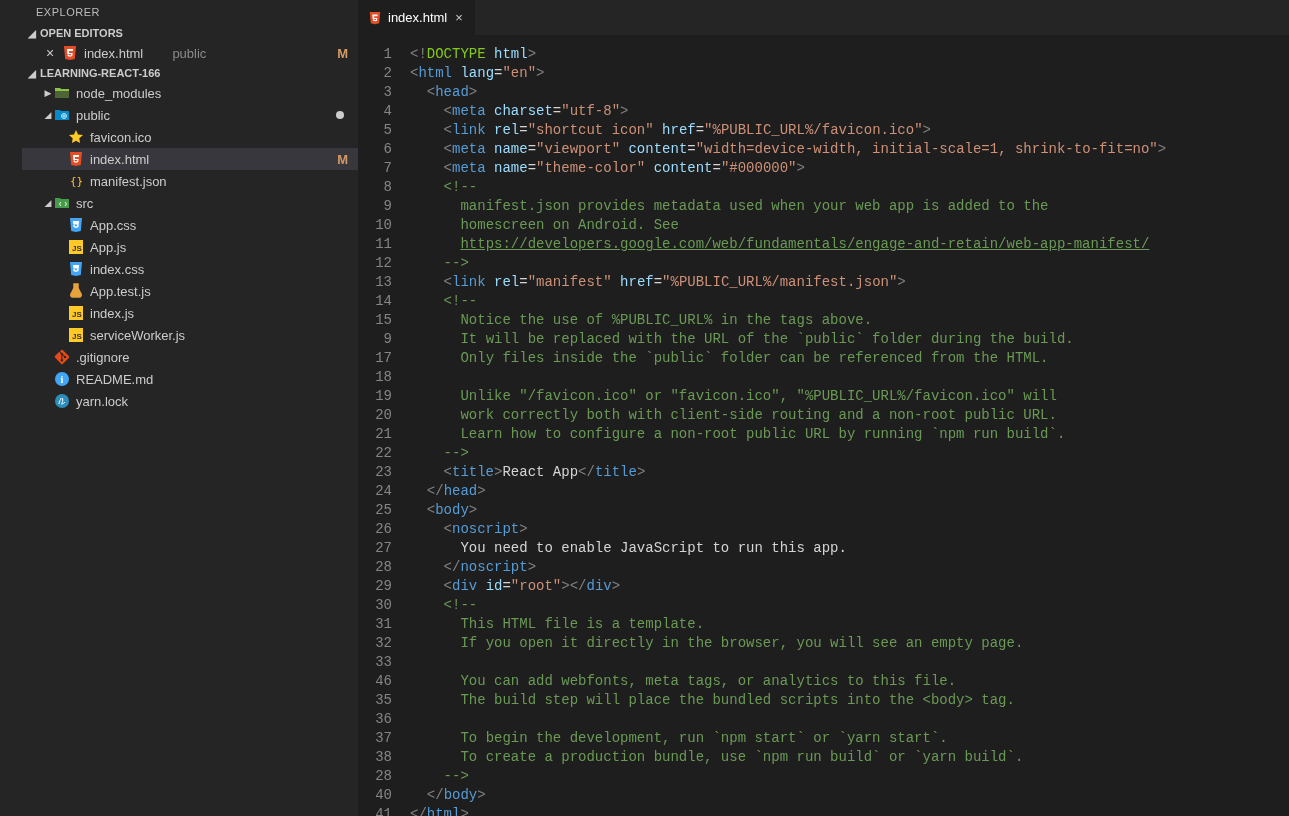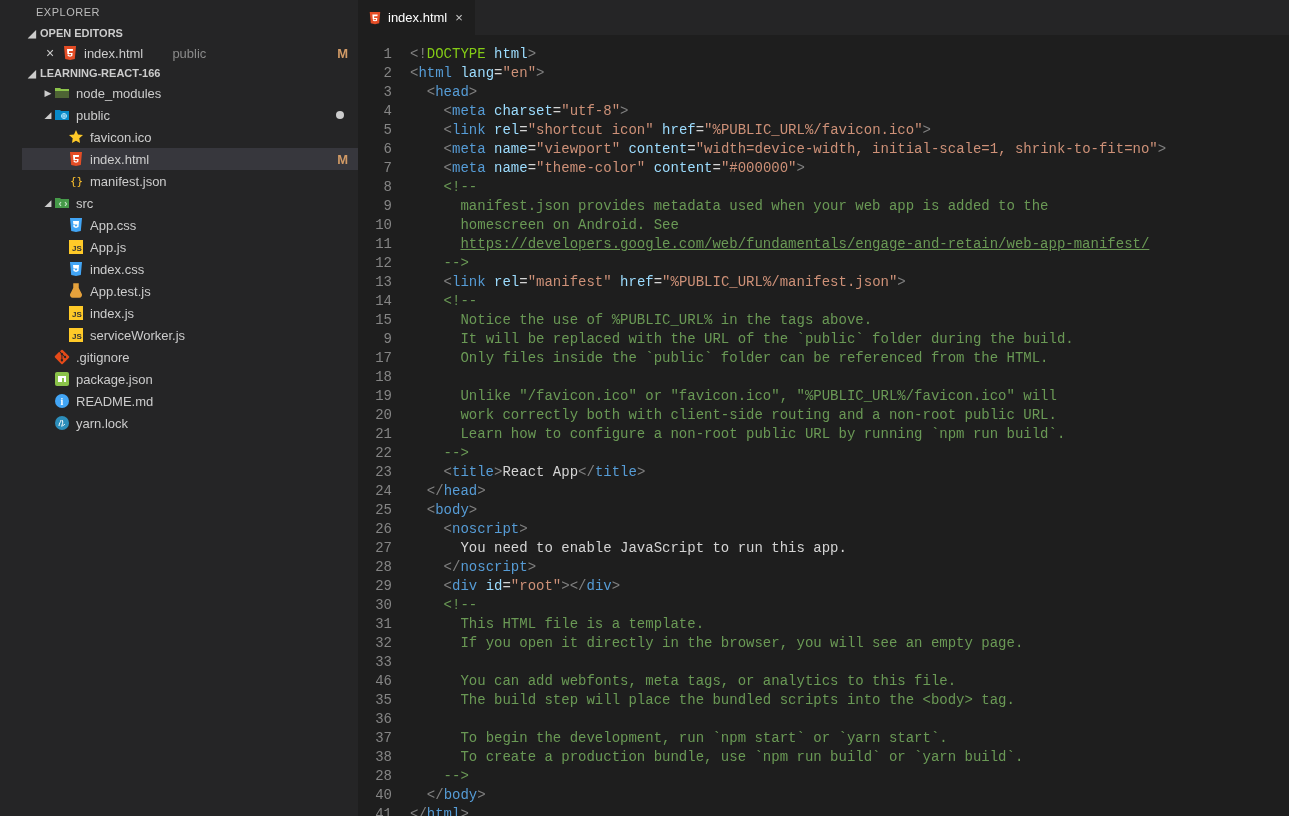--- a/index.html
+++ b/index.html
@@ -245,31 +245,20 @@
         <span style="flex:1"></span>
       </li>
       <li class="tree-item indent-1">
         <span style="width:12px;display:inline-block"></span>
         <span class="icon">
           <svg width="16" height="16" viewBox="0 0 16 16">
             <path fill="#e64a19" d="M15 7.3L8.7 1a1 1 0 0 0-1.4 0L6 2.3l1.6 1.6a1.2 1.2 0 0 1 1.5 1.5l1.5 1.5a1.2 1.2 0 1 1-.7.7L8.4 6.1v4a1.2 1.2 0 1 1-1 0V6a1.2 1.2 0 0 1-.6-1.6L5.2 2.8 1 7a1 1 0 0 0 0 1.4L7.3 15a1 1 0 0 0 1.4 0L15 8.7a1 1 0 0 0 0-1.4z"></path>
           </svg>
         </span>
         <span class="label">.gitignore</span>
-        <span style="flex:1"></span>
-      </li>
-      <li class="tree-item indent-1">
-        <span style="width:12px;display:inline-block"></span>
-        <span class="icon">
-          <svg width="16" height="16" viewBox="0 0 16 16">
-            <rect fill="#8bc34a" x="1" y="1" width="14" height="14" rx="2"></rect>
-            <path fill="#fff" d="M4 5h8v6H10V7H8v4H4V5z"></path>
-          </svg>
-        </span>
-        <span class="label">package.json</span>
         <span style="flex:1"></span>
       </li>
       <li class="tree-item indent-1">
         <span style="width:12px;display:inline-block"></span>
         <span class="icon">
           <svg width="16" height="16" viewBox="0 0 16 16">
             <circle fill="#42a5f5" cx="8" cy="8" r="7"></circle>
             <text x="6.5" y="12" font-size="10" font-family="serif" font-weight="bold" fill="#fff">i</text>
           </svg>
         </span>

